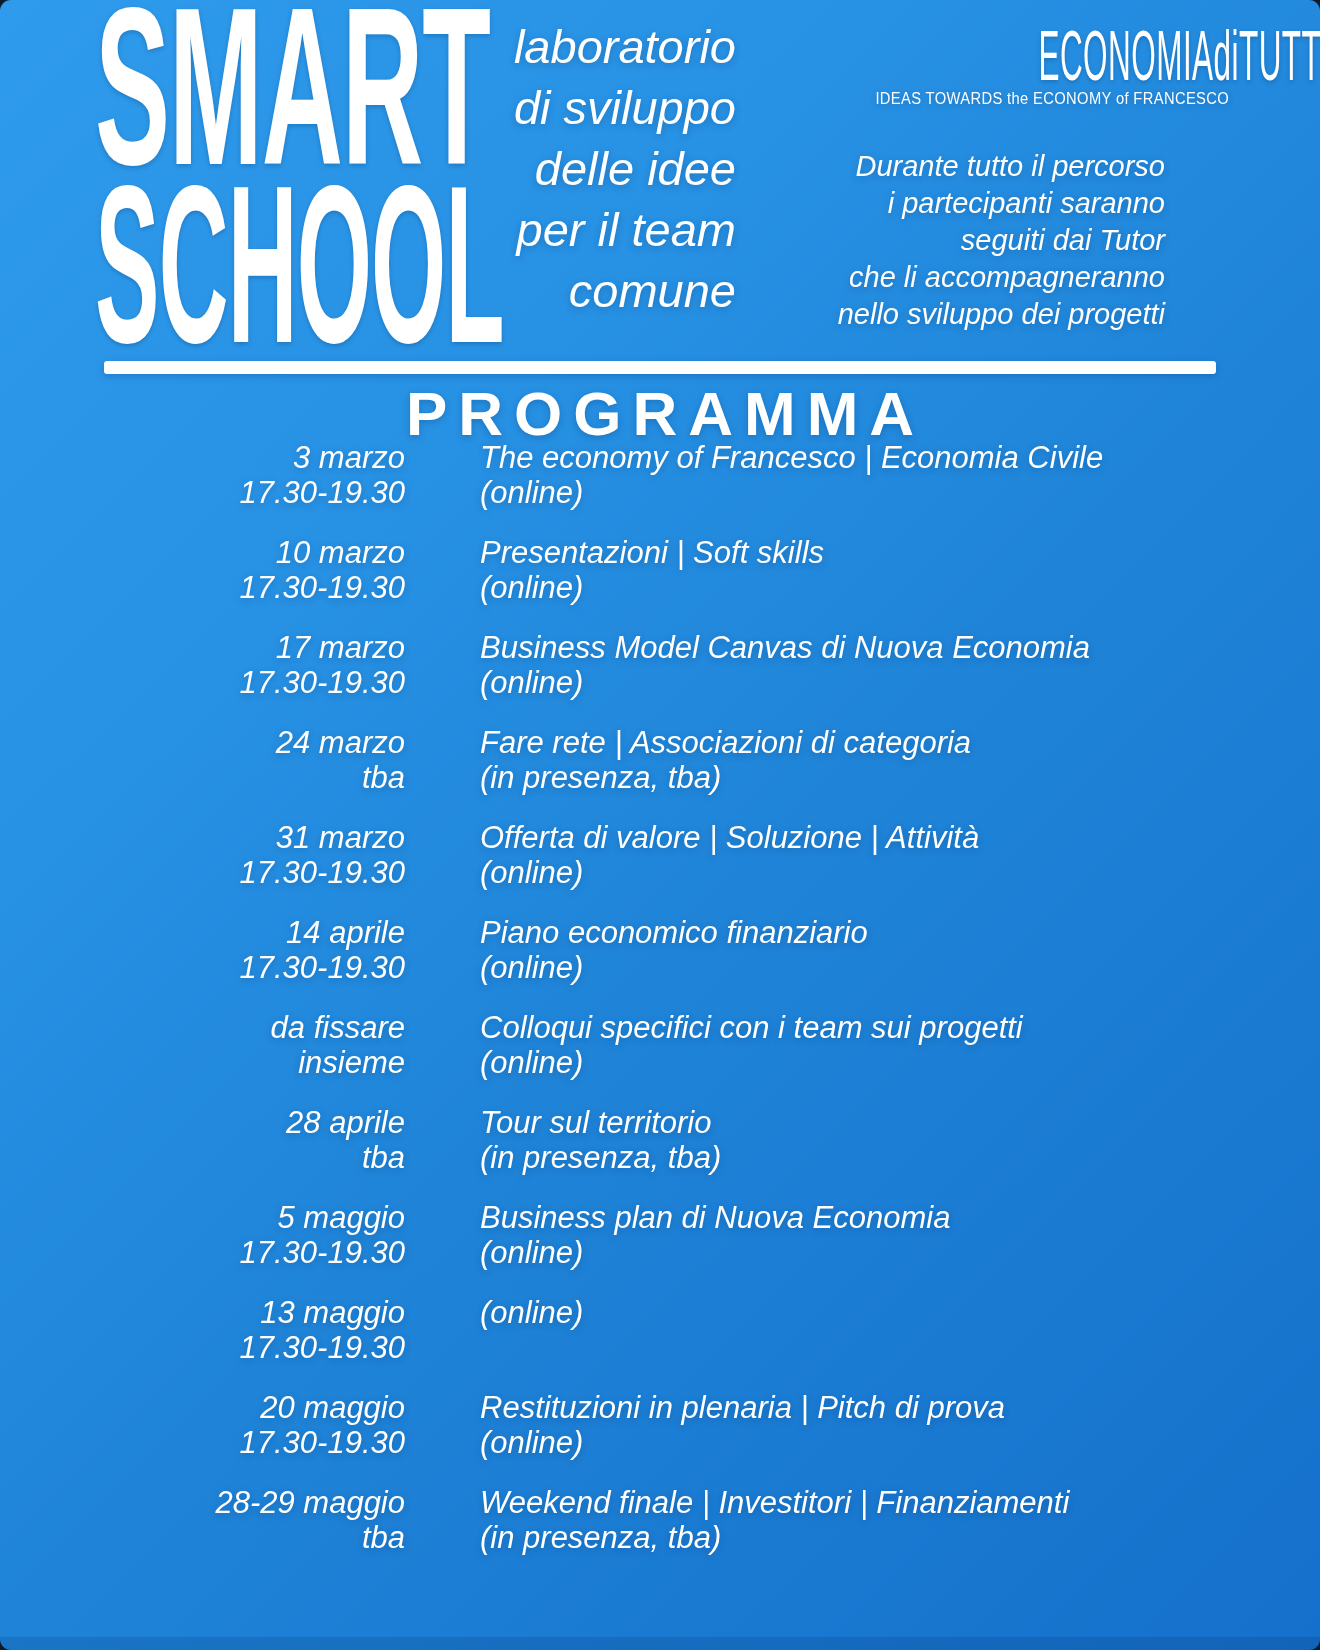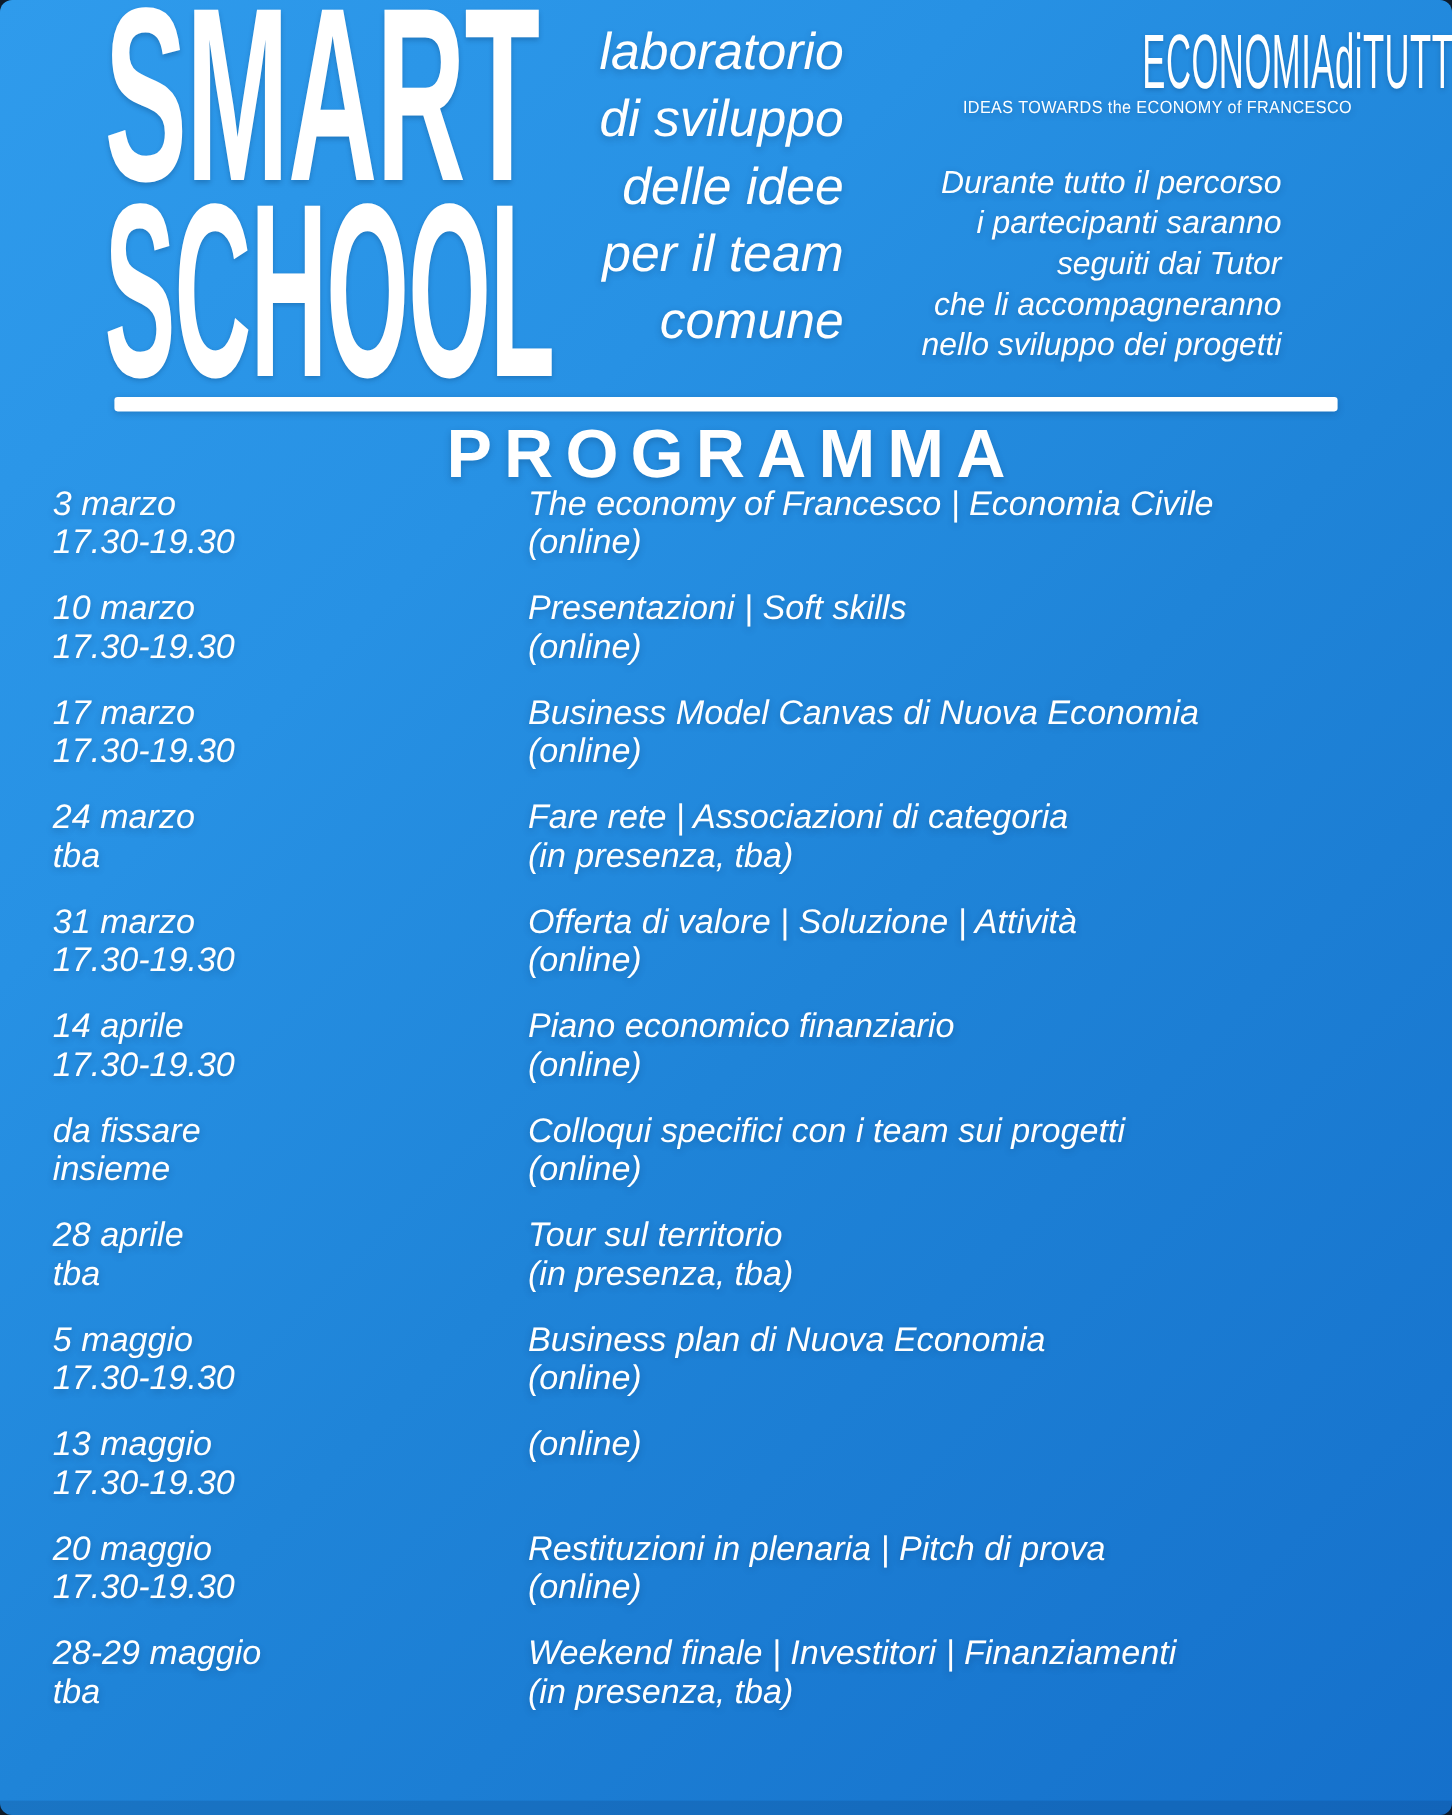--- a/index.html
+++ b/index.html
@@ -29,21 +29,21 @@
     white-space: nowrap;
     transform-origin: left top;
     letter-spacing: -2px;
   }
   .title-line-1 { top: -26px;  transform: scaleX(0.50); }
   .title-line-2 { top: 152px;  transform: scaleX(0.43); }
 
   .subtitle {
     position: absolute;
     top: 16px;
-    right: 553px;
+    right: 584px;
     width: 430px;
     text-align: right;
     font-style: italic;
     font-size: 47px;
     line-height: 61px;
     white-space: nowrap;
   }
 
   .logo {
     position: absolute;
@@ -121,23 +121,22 @@
     height: 95px;
     font-style: italic;
     font-size: 31px;
     line-height: 35px;
   }
   .session .when {
     position: absolute;
     left: 0;
     top: 0;
     width: 405px;
-    text-align: left;
-    white-space: nowrap;
-    padding-left: 48px;
+    text-align: right;
+    white-space: nowrap;
   }
   .session .what {
     position: absolute;
     left: 480px;
     right: 30px;
     top: 0;
     text-align: left;
     white-space: nowrap;
   }
 

